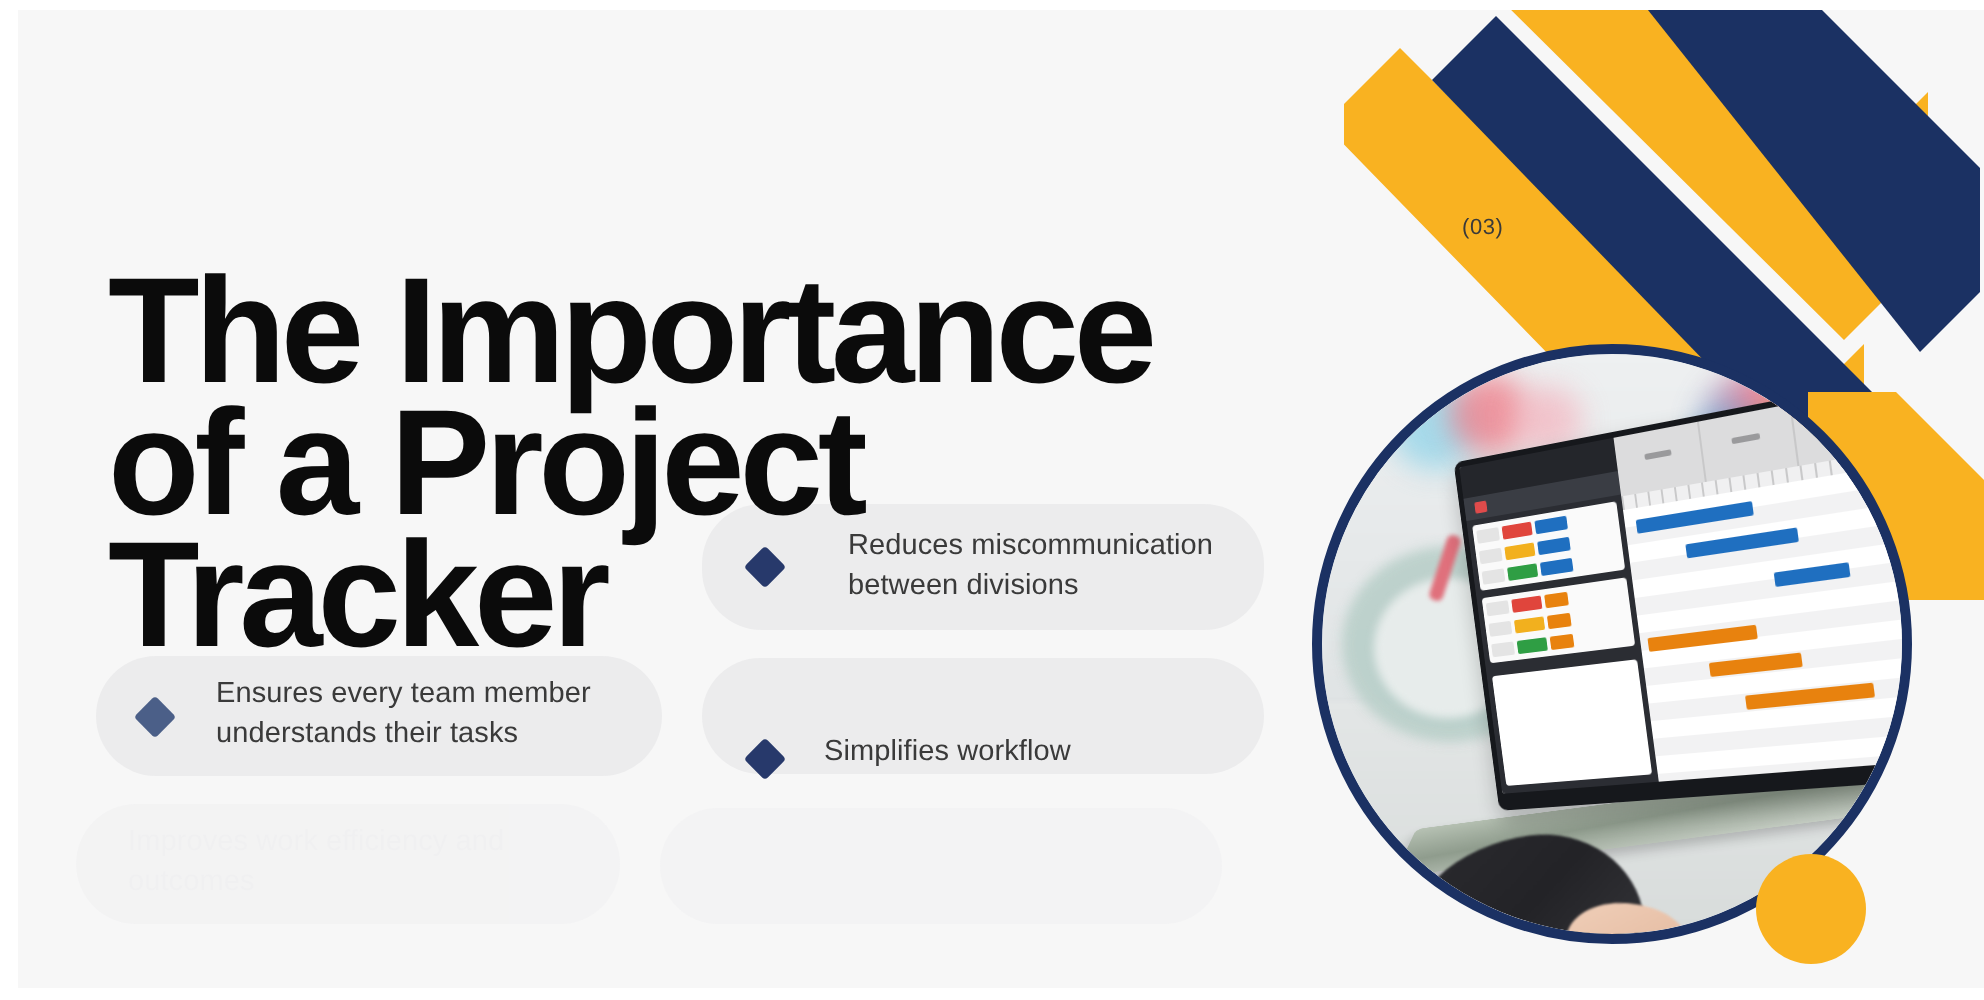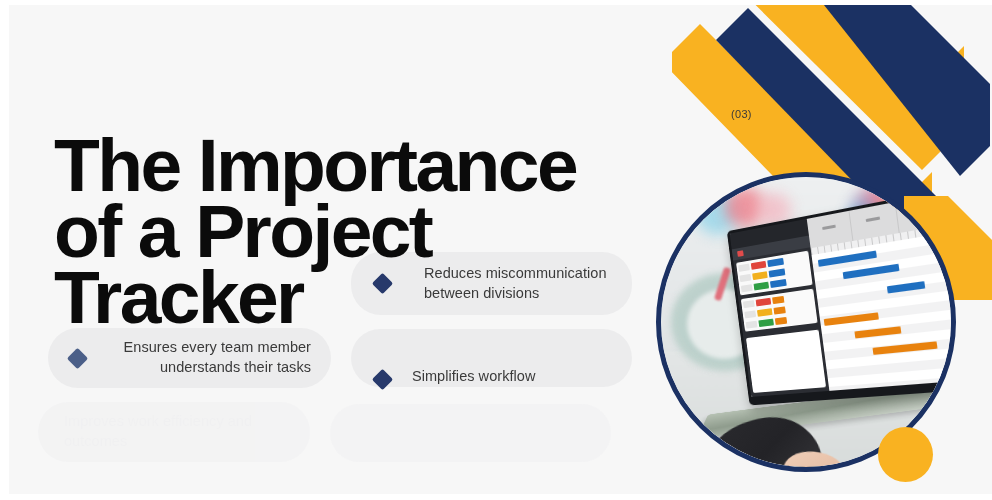--- a/index.html
+++ b/index.html
@@ -60,21 +60,21 @@
   .card .bullet.slate{background:#4b5f88;}
   .card .txt{
     font-size:14.5px;line-height:1.35;color:#3a3a3a;
     letter-spacing:.05px;
   }
 
   
   #card-reduces   {left:351px;top:252px;width:281px;height:63px;padding:0 22px 0 24px;}
   #card-reduces .txt{margin-left:34px;}
 
-  #card-ensures   {left:48px;top:328px;width:283px;height:60px;padding:0 20px 0 22px;text-align:right;}
+  #card-ensures   {left:48px;top:328px;width:283px;height:60px;padding:0 20px 0 22px;}
   #card-ensures .txt{margin-left:23px;}
 
   #card-simplifies{left:351px;top:329px;width:281px;height:58px;padding:0 22px 0 24px;align-items:flex-end;}
   #card-simplifies .txt{margin-left:22px;}
 
   
   #card-improves  {left:38px;top:402px;width:272px;height:60px;padding:0 20px 0 26px;
                    background:#f1f1f2;opacity:.62;}
   #card-improves .txt{margin-left:0;color:#ededee;}
 

